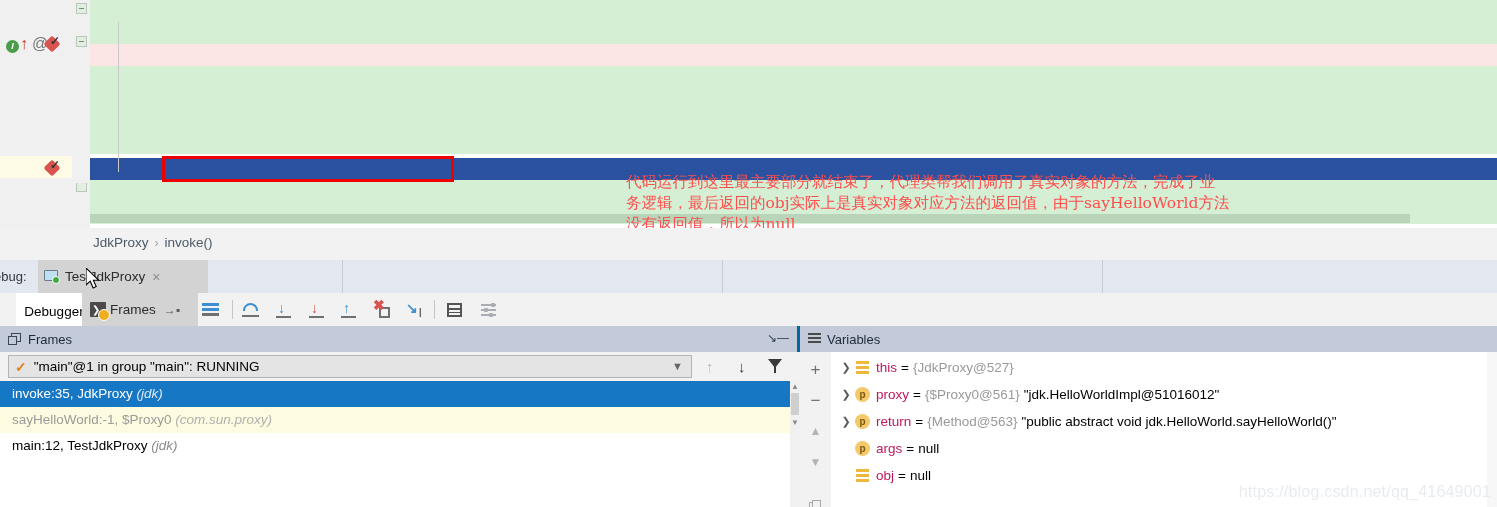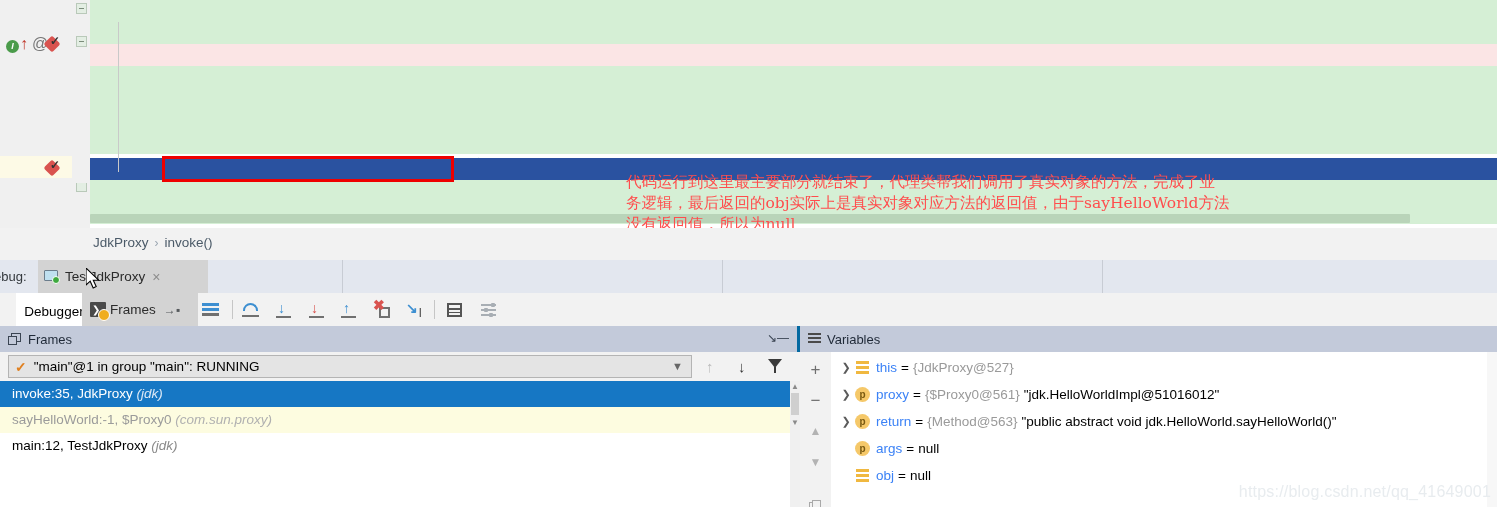--- a/index.html
+++ b/index.html
@@ -185,21 +185,21 @@
   .var-row{height:27px;line-height:27px;display:flex;align-items:center;font-size:13.5px;white-space:nowrap;padding-left:6px;}
   .chev{width:18px;flex:0 0 auto;color:#5a5a5a;font-size:11px;text-align:center;}
   .chev.empty{visibility:hidden;}
   .badge{width:15px;height:15px;flex:0 0 auto;margin-right:6px;position:relative;}
   .badge.field i{position:absolute;left:1px;width:13px;height:2.6px;background:#f0b840;display:block;}
   .badge.field i:nth-child(1){top:1px;}
   .badge.field i:nth-child(2){top:6px;}
   .badge.field i:nth-child(3){top:11px;}
   .badge.param{width:15px;height:15px;border-radius:50%;background:#f5c869;color:#7a5a12;
       font-size:10px;line-height:15px;text-align:center;font-weight:bold;}
-  .vname{color:#3b82f6;}
+  .vname{color:#be185d;}
   .veq{color:#000;padding:0 4px;}
   .vref{color:#9a9a9a;}
   .vstr{color:#000;}
   .vnull{color:#000;}
 
   .vars-scroll{position:absolute;right:0;top:26px;width:10px;height:155px;background:#f7f7f7;}
 
   .watermark{position:absolute;right:6px;bottom:6px;color:#e8ecef;font-size:16px;
      font-family:"Liberation Sans",sans-serif;letter-spacing:0.2px;}
 

